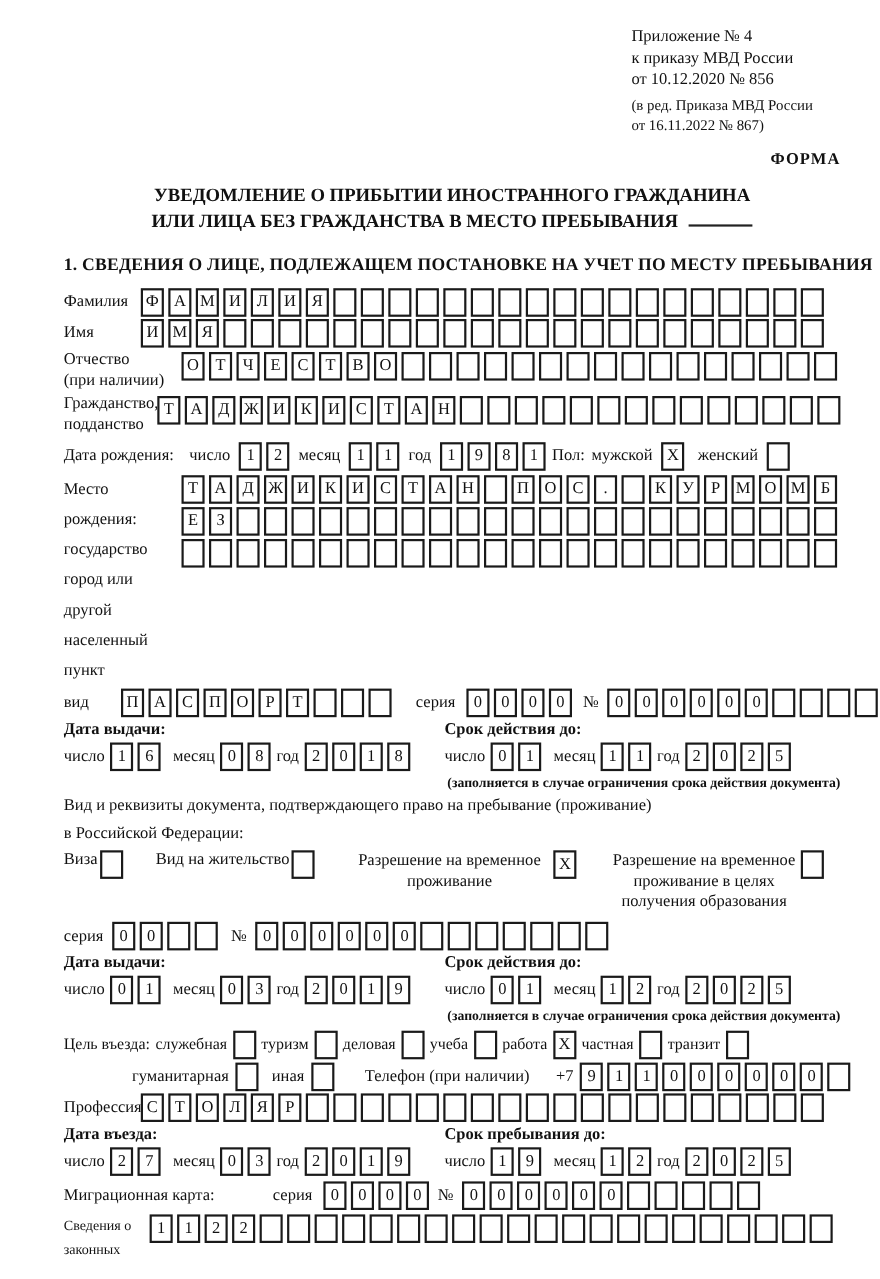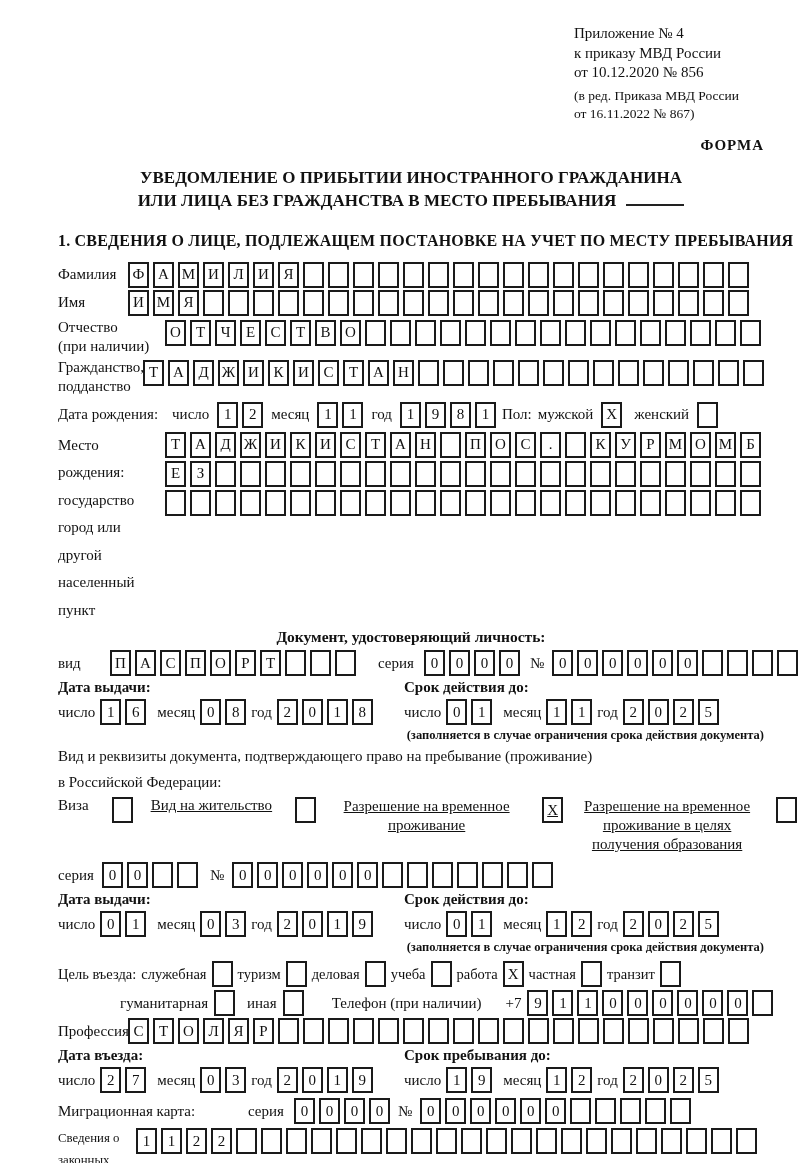--- a/index.html
+++ b/index.html
@@ -36,22 +36,22 @@
   .dates2 { display:flex; margin-top:3px; }
   .dcol-l { width:300px; flex:none; }
   .dcol-r { flex:1; }
   .dgrp { display:inline-block; }
   .dhead { font-weight:bold; font-size:15px; margin-bottom:3px; white-space:nowrap; }
   .dline { display:flex; align-items:center; gap:5px; }
   .note { font-size:12.5px; font-weight:bold; text-align:right; margin-top:3px; }
 
   .intro { font-size:15px; line-height:26px; }
   .opts { display:flex; align-items:flex-start; margin-top:2px; }
-  .opt { display:flex; align-items:flex-start; gap:23px; }
-  .opt + .opt { margin-left:18px;text-decoration:underline; }
+  .opt { display:flex; align-items:flex-start; gap:2px; }
+  .opt + .opt { margin-left:30px; }
   .opt .ctr { text-align:center; white-space:normal; line-height:19px; }
   .optw185 { width:185px; }
   .optw175 { width:172px; }
 
   .purpose-row { display:flex; align-items:center; gap:5px; font-size:14.5px; margin-top:6px; }
   .purpose-row .lbl { font-size:14.5px; }
   .purpose2 { display:flex; align-items:center; gap:6px; margin:3px 0 2px 62px; }
 
   .rep { display:flex; align-items:flex-start; margin-top:4px; }
   .rep-lbl { width:78px; flex:none; font-size:12.8px; line-height:21.5px; white-space:nowrap; }
@@ -321,21 +321,20 @@
             <span class="cell"></span>
             <span class="cell"></span>
             <span class="cell"></span>
             <span class="cell"></span>
             <span class="cell"></span>
             <span class="cell"></span>
           </div>
       </div>
     </div>
 
-    <div class="center-bold">Документ, удостоверяющий личность:</div>
 
     <div class="frow">
       <span class="lbl w52">вид</span>
       <div class="cells">
           <span class="cell">П</span>
           <span class="cell">А</span>
           <span class="cell">С</span>
           <span class="cell">П</span>
           <span class="cell">О</span>
           <span class="cell">Р</span>

